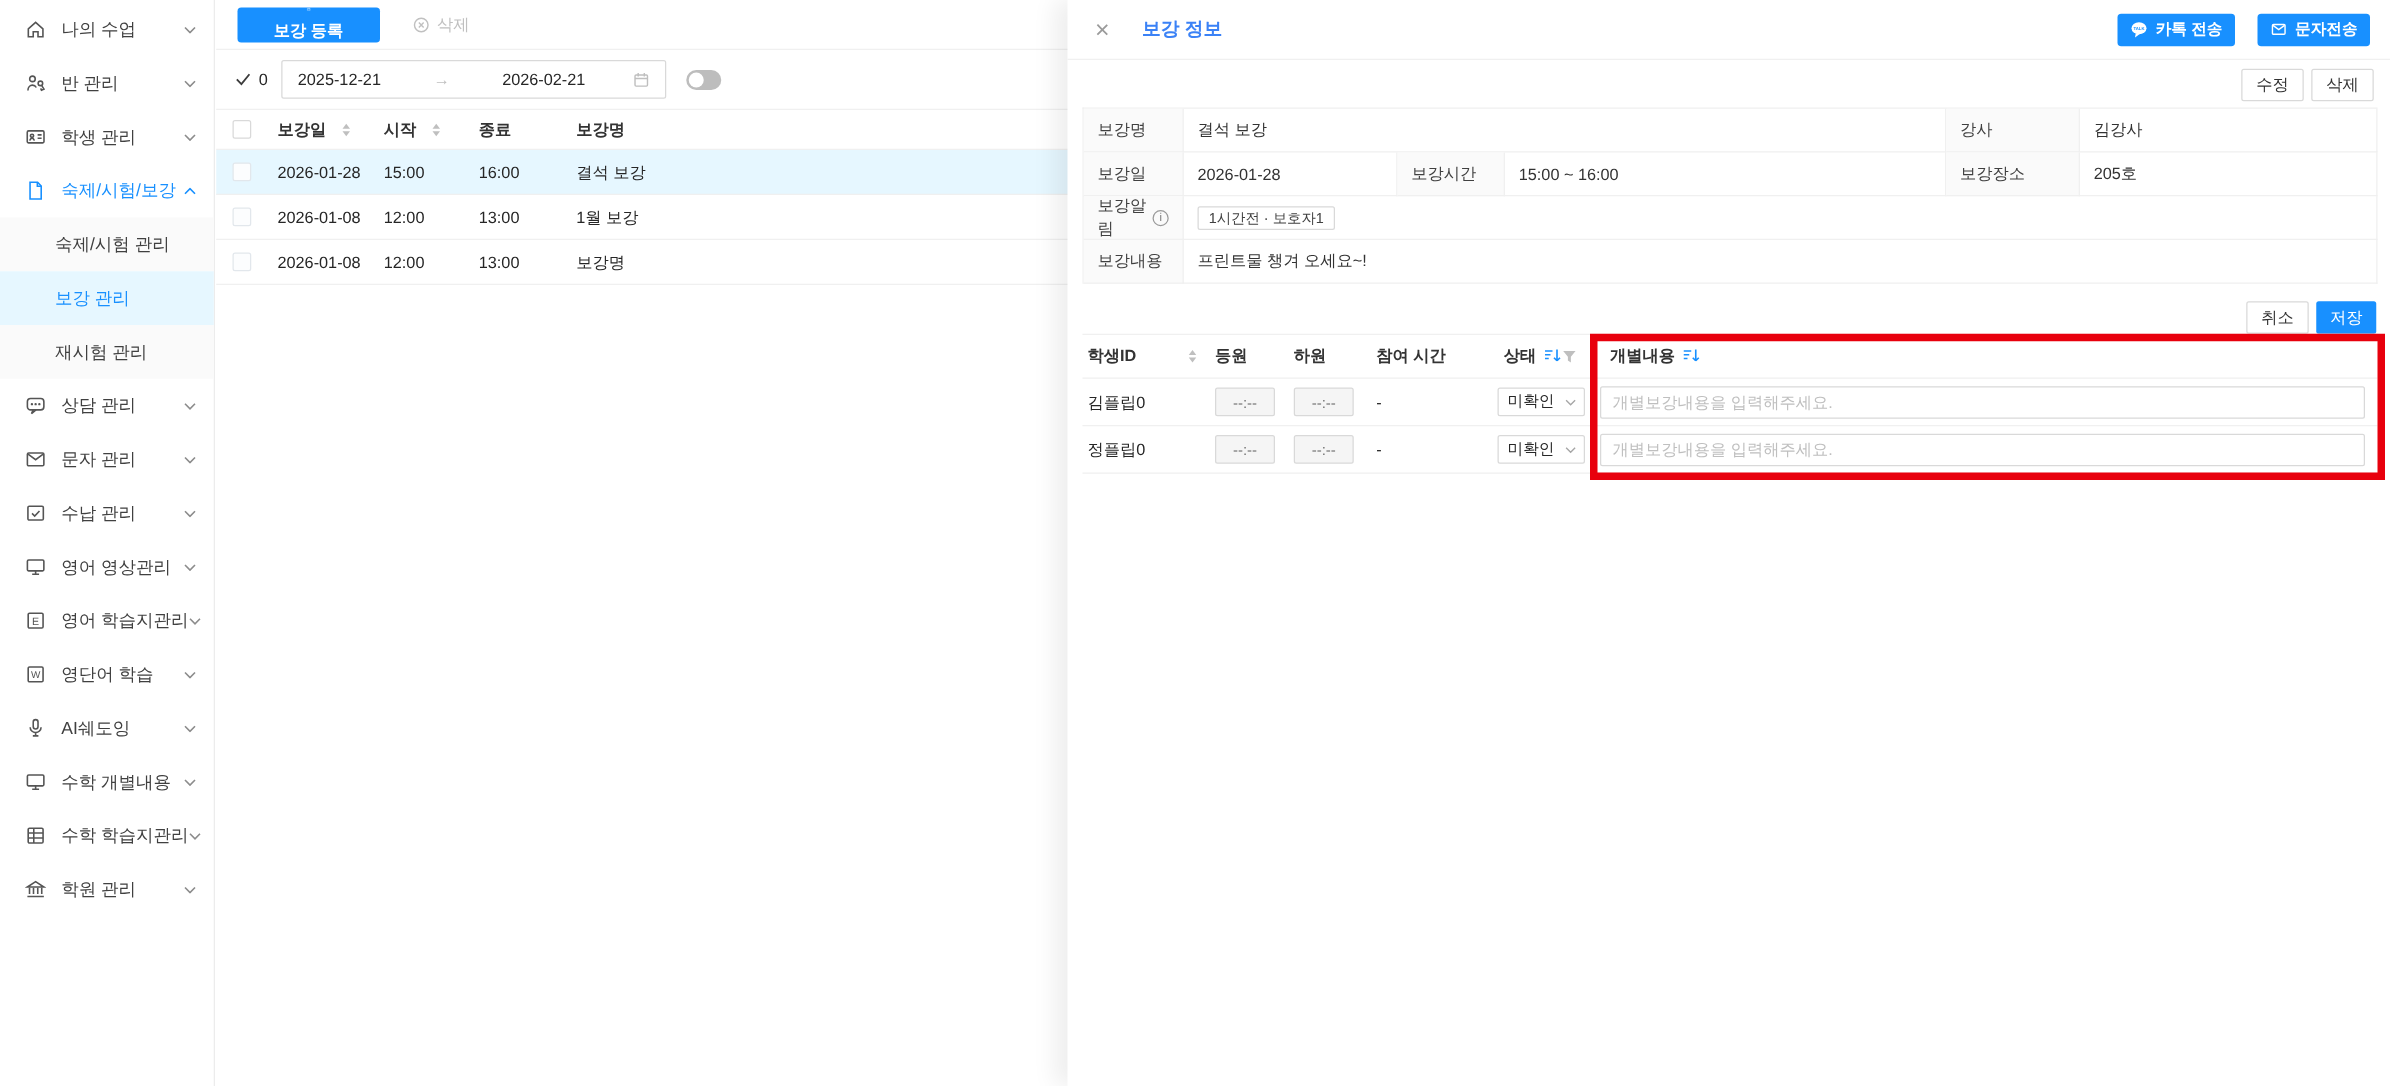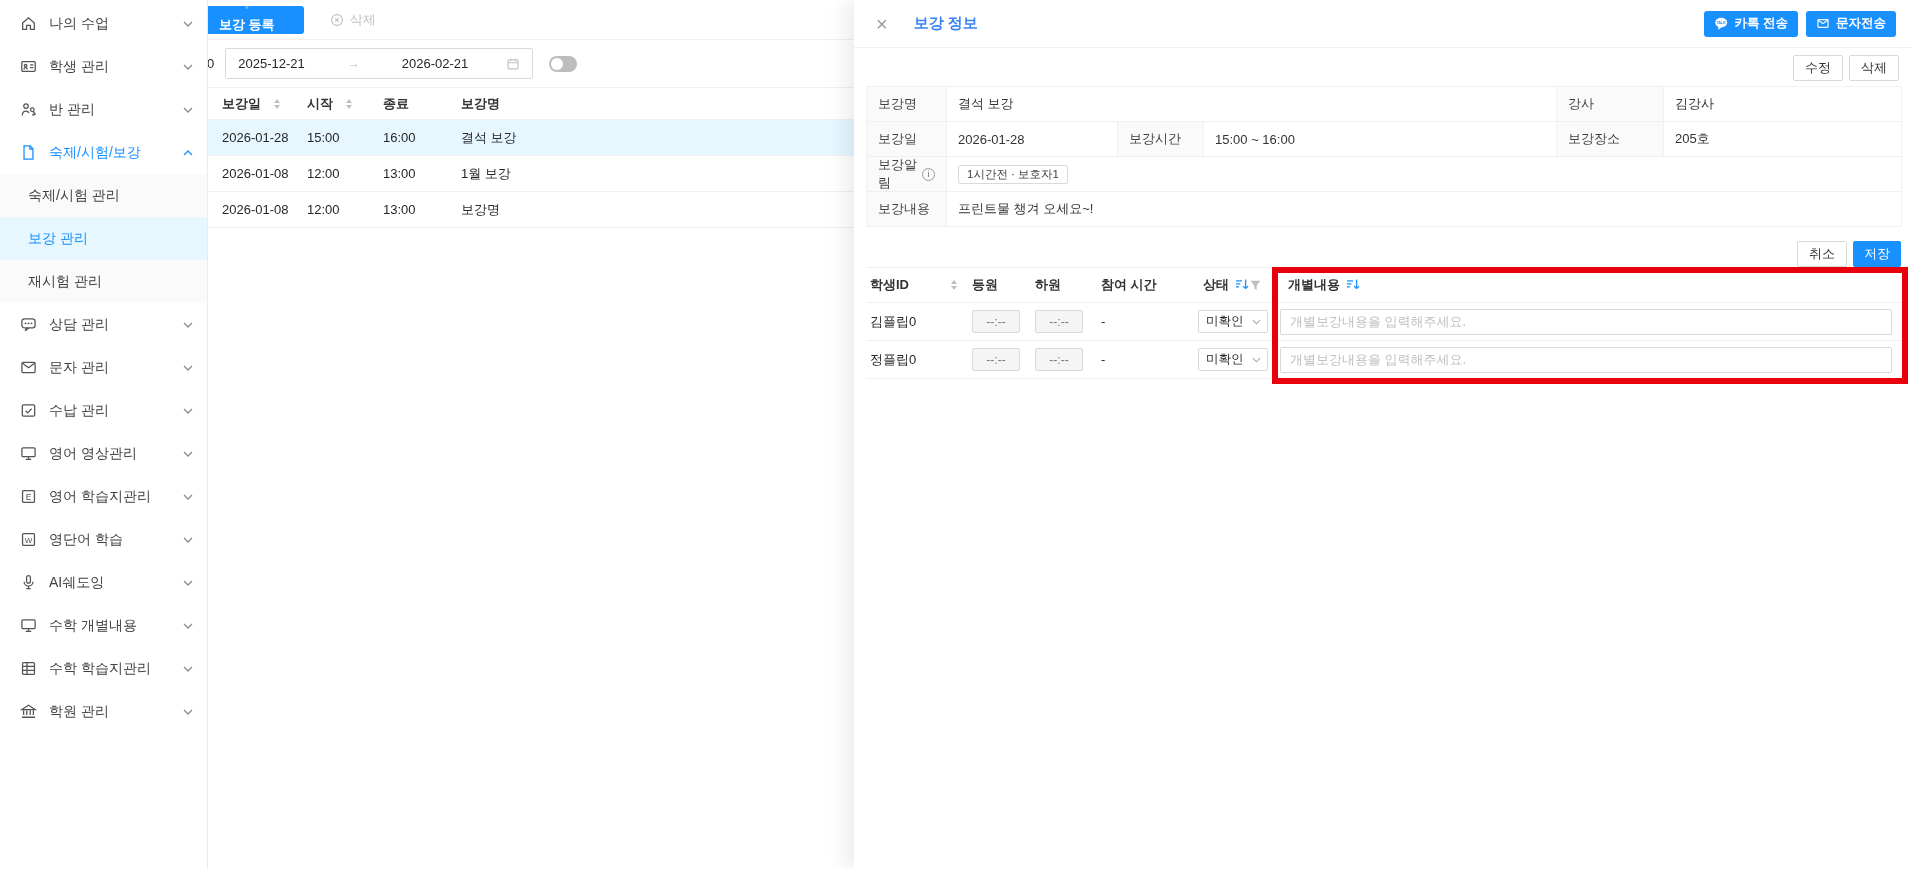--- a/index.html
+++ b/index.html
@@ -1,31 +1,31 @@
 <!DOCTYPE html>
 <html><head>
 <meta charset="utf-8">
 <style>
   * { margin:0; padding:0; box-sizing:border-box; }
   html,body { width:1912px; height:869px; background:#fff;
     font-family:"Liberation Sans","DejaVu Sans",sans-serif; color:#262626; }
   #app { position:relative; width:1912px; height:869px; overflow:hidden; background:#fff; }
 
   
-  .sidebar { position:absolute; left:0; top:0; width:208px; height:100%;
+  .sidebar { position:absolute; left:0; top:0; width:172px; height:100%;
     border-right:1px solid #ececec; background:#fff; padding-top:2px; z-index:2; }
   .side-item { height:43px; display:flex; align-items:center; padding:0 14px 0 20px;
     font-size:14px; color:#404040; cursor:pointer; }
   .side-item .ic { width:17px; height:17px; flex:none; color:#555; }
   .side-item .lbl { margin-left:12px; white-space:nowrap; }
   .side-item .chev { margin-left:auto; width:10px; height:6px; color:#8c8c8c; flex:none; }
   .side-item.active { color:#1890ff; }
   .side-item.active .ic { color:#1890ff; }
   .side-item.active .chev { color:#1890ff; transform:rotate(180deg); }
-  .side-sub { height:43px; display:flex; align-items:center; padding-left:28px;
+  .side-sub { height:43px; display:flex; align-items:center; padding-left:44px;
     font-size:14px; color:#404040; background:#fafafa; cursor:pointer; }
   .side-sub.active { background:#e6f7ff; color:#1890ff; }
 
   
   .main { position:absolute; left:173px; top:0; right:0; height:100%; z-index:1; }
   .toolbar { height:40px; border-bottom:1px solid #f0f0f0; display:flex; align-items:center; padding-left:17px; }
   .btn-register { height:28px; background:#1890ff; color:#fff; border:none; border-radius:3px;
     font-size:13px; font-weight:700; display:inline-flex; align-items:center; gap:7px; padding:0 29px; cursor:pointer;flex-direction:column; }
   .btn-del-top { margin-left:26px; background:none; border:none; color:#c0c0c0; font-size:13px;
     display:inline-flex; align-items:center; gap:6px; cursor:not-allowed; }
@@ -64,21 +64,21 @@
   .caret-dn { width:0; height:0; border-left:3.5px solid transparent; border-right:3.5px solid transparent; border-top:4px solid #bfbfbf; }
 
   
   .panel { position:absolute; left:854px; top:0; width:1058px; height:100%; background:#fff;
     box-shadow:-10px 0 18px rgba(0,0,0,.07); z-index:5; }
   .p-head { height:48px; border-bottom:1px solid #f0f0f0; display:flex; align-items:center; padding:0 16px; }
   .p-close { margin-left:6px; font-size:20px; line-height:1; color:#9b9b9b; background:none; border:none; cursor:pointer; }
   .p-title { margin-left:26px; font-size:15px; font-weight:700; color:#3b82f6; }
   .p-head-btns { margin-left:auto; display:flex; gap:8px; }
   .btn-send { height:26px; background:#1890ff; border:none; border-radius:3px; color:#fff;
-    font-size:12.5px; font-weight:700; display:inline-flex; align-items:center; gap:6px; padding:0 10px; cursor:pointer; }
+    font-size:12.5px; font-weight:700; display:inline-flex; align-items:center; gap:6px; padding:0 10px; cursor:pointer;margin-left:10px; }
   .p-actions { position:absolute; top:55px; right:13px; display:flex; gap:6px; }
   .btn-sm { height:26px; padding:0 11px; font-size:13px; border:1px solid #d9d9d9; border-radius:2px;
     background:#fff; color:#333; cursor:pointer; font-family:inherit; }
   .btn-save { height:26px; padding:0 11px; font-size:13px; border:none; border-radius:2px;
     background:#1890ff; color:#fff; cursor:pointer; font-family:inherit; }
 
   .details { position:absolute; left:12px; right:10px; top:86px;
     border-left:1px solid #f0f0f0; border-top:1px solid #f0f0f0; }
   .d-row { display:flex; height:35px; }
   .d-cell { border-right:1px solid #f0f0f0; border-bottom:1px solid #f0f0f0;
@@ -134,37 +134,37 @@
       <svg class="ic" viewBox="0 0 16 16" fill="none" stroke="currentColor" stroke-width="1.2">
           <path d="M2.5 7.6 8 2.7l5.5 4.9v5.9H9.8v-3.7H6.2v3.7H2.5z"></path>
         </svg>
       <span class="lbl">나의 수업</span>
       <svg class="chev" viewBox="0 0 10 6" fill="none" stroke="currentColor" stroke-width="1.3">
           <path d="m1 1 4 4 4-4"></path>
         </svg>
     </div>
     <div class="side-item">
       <svg class="ic" viewBox="0 0 16 16" fill="none" stroke="currentColor" stroke-width="1.2">
-          <rect x="1.7" y="3.5" width="12.6" height="9" rx="1"></rect>
-          <circle cx="5.3" cy="7.2" r="1.2"></circle>
-          <path d="M3.6 10.8c.3-1.2 1-1.8 1.7-1.8s1.4.6 1.7 1.8M9.5 6.5h3M9.5 9h3"></path>
-        </svg>
-      <span class="lbl">학생 관리</span>
-      <svg class="chev" viewBox="0 0 10 6" fill="none" stroke="currentColor" stroke-width="1.3">
-          <path d="m1 1 4 4 4-4"></path>
-        </svg>
-    </div>
-    <div class="side-item">
-      <svg class="ic" viewBox="0 0 16 16" fill="none" stroke="currentColor" stroke-width="1.2">
           <circle cx="5.6" cy="4.8" r="2.1"></circle>
           <path d="M2.2 13.6c0-2.7 1.7-4.1 3.4-4.1 1.2 0 2.3.6 2.9 1.8"></path>
           <circle cx="11.6" cy="8.2" r="1.7"></circle>
           <path d="m12.5 9.7 1.8 2.8-1.9.9-.6-1.4"></path>
         </svg>
       <span class="lbl">반 관리</span>
+      <svg class="chev" viewBox="0 0 10 6" fill="none" stroke="currentColor" stroke-width="1.3">
+          <path d="m1 1 4 4 4-4"></path>
+        </svg>
+    </div>
+    <div class="side-item">
+      <svg class="ic" viewBox="0 0 16 16" fill="none" stroke="currentColor" stroke-width="1.2">
+          <rect x="1.7" y="3.5" width="12.6" height="9" rx="1"></rect>
+          <circle cx="5.3" cy="7.2" r="1.2"></circle>
+          <path d="M3.6 10.8c.3-1.2 1-1.8 1.7-1.8s1.4.6 1.7 1.8M9.5 6.5h3M9.5 9h3"></path>
+        </svg>
+      <span class="lbl">학생 관리</span>
       <svg class="chev" viewBox="0 0 10 6" fill="none" stroke="currentColor" stroke-width="1.3">
           <path d="m1 1 4 4 4-4"></path>
         </svg>
     </div>
     <div class="side-item active">
       <svg class="ic" viewBox="0 0 16 16" fill="none" stroke="currentColor" stroke-width="1.2">
           <path d="M3.8 1.7h5.7l2.7 2.8v9.8H3.8z"></path>
           <path d="M9.3 1.7v3h2.9"></path>
         </svg>
       <span class="lbl">숙제/시험/보강</span>

